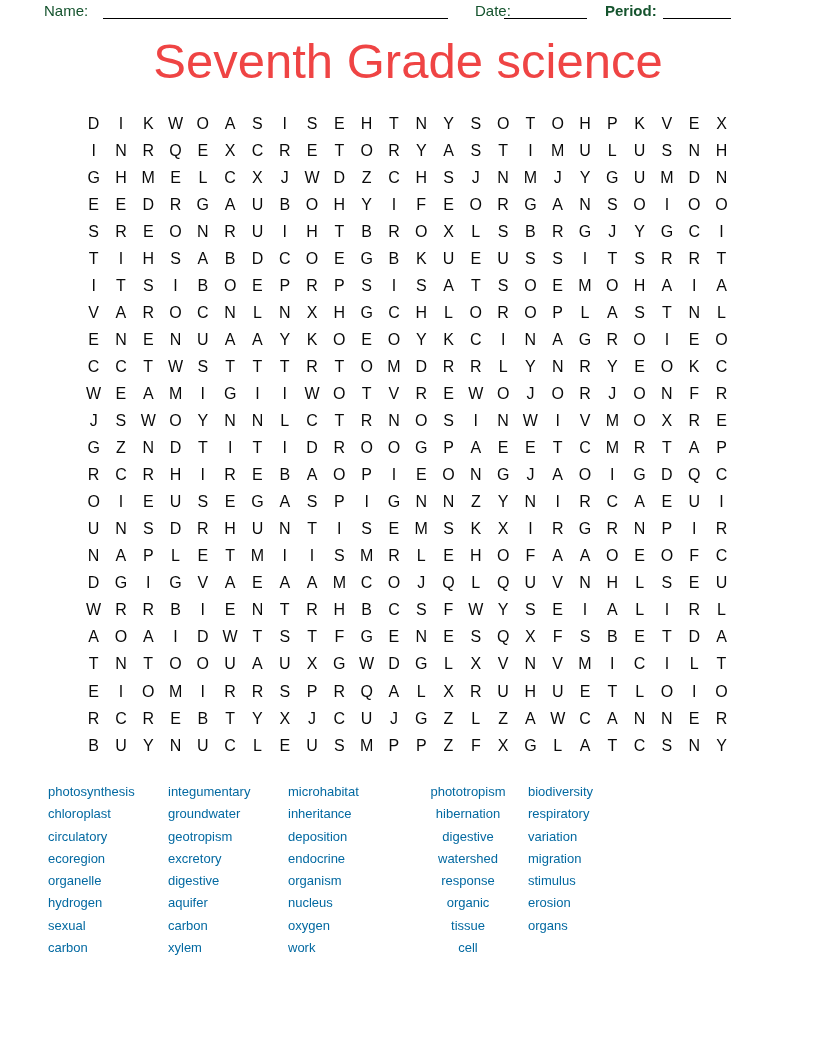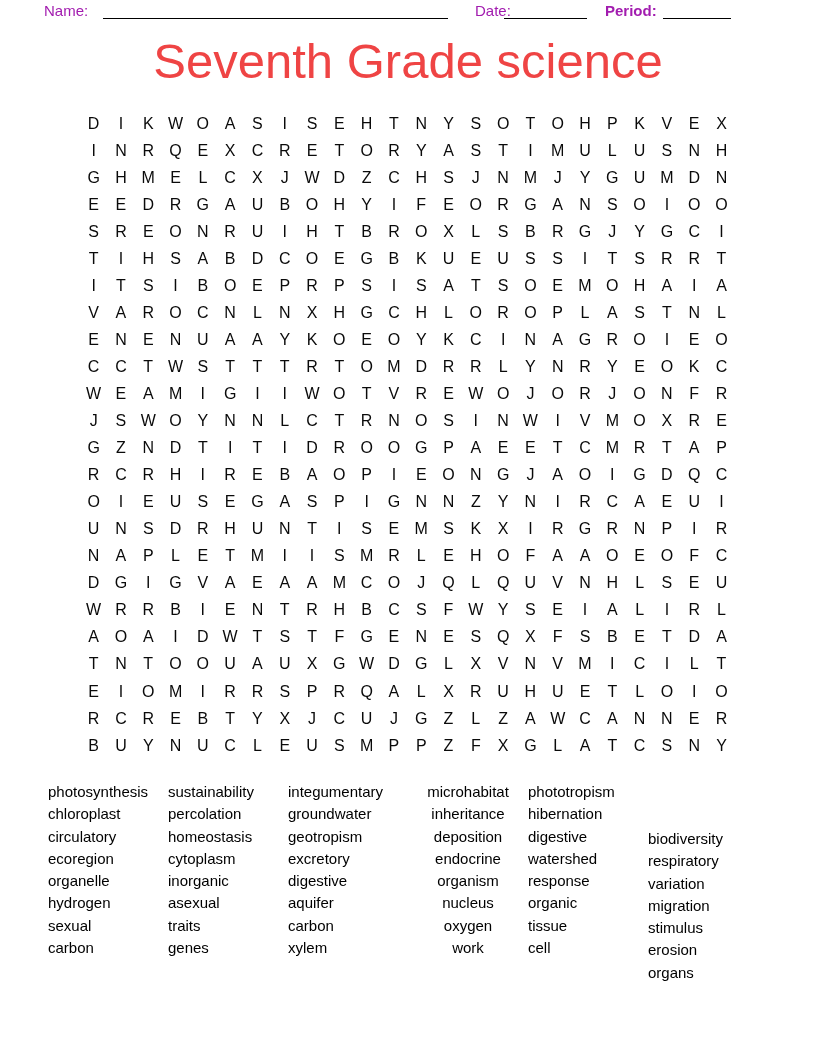--- a/index.html
+++ b/index.html
@@ -16,21 +16,21 @@
     overflow: hidden;
   }
 
   
   .sheet-header { position: absolute; top: 0; left: 0; right: 0; height: 24px; }
   .hdr-label {
     position: absolute;
     top: 2px;
     font-size: 15px;
     line-height: 18px;
-    color: #a21caf;
+    color: #14532d;
     white-space: nowrap;
   }
   .hdr-line {
     position: absolute;
     top: 18px;
     height: 0;
     border-top: 1.6px solid #000;
   }
   #name-label   { left: 44px; }
   #name-line    { left: 103px; width: 345px; }
@@ -80,23 +80,23 @@
     align-items: flex-start;
   }
   .word-col { flex: 0 0 auto; }
   .word-col:nth-child(1) { width: 120px; }
   .word-col:nth-child(2) { width: 120px; }
   .word-col:nth-child(3) { width: 120px; }
   .word-col:nth-child(4) { width: 120px; text-align: center; }
   .word-col:nth-child(5) { width: 120px; }
   .word-col:nth-child(6) { width: auto; margin-top: 47px;  }
   .word-item {
-    font-size: 15px;
+    font-size: 13px;
     line-height: 22.3px;
-    color: #000000;
+    color: #0369a1;
     white-space: nowrap;
   }
 </style>
 </head>
 <body>
 
 <div class="sheet-header">
   <span class="hdr-label" id="name-label">Name:</span>
   <div class="hdr-line" id="name-line"></div>
   <span class="hdr-label" id="date-label">Date:</span>
@@ -689,30 +689,20 @@
 <div class="word-list">
     <div class="word-col">
       <div class="word-item">photosynthesis</div>
       <div class="word-item">chloroplast</div>
       <div class="word-item">circulatory</div>
       <div class="word-item">ecoregion</div>
       <div class="word-item">organelle</div>
       <div class="word-item">hydrogen</div>
       <div class="word-item">sexual</div>
       <div class="word-item">carbon</div>
-    </div>
-    <div class="word-col">
-      <div class="word-item">sustainability</div>
-      <div class="word-item">percolation</div>
-      <div class="word-item">homeostasis</div>
-      <div class="word-item">cytoplasm</div>
-      <div class="word-item">inorganic</div>
-      <div class="word-item">asexual</div>
-      <div class="word-item">traits</div>
-      <div class="word-item">genes</div>
     </div>
     <div class="word-col">
       <div class="word-item">integumentary</div>
       <div class="word-item">groundwater</div>
       <div class="word-item">geotropism</div>
       <div class="word-item">excretory</div>
       <div class="word-item">digestive</div>
       <div class="word-item">aquifer</div>
       <div class="word-item">carbon</div>
       <div class="word-item">xylem</div>

